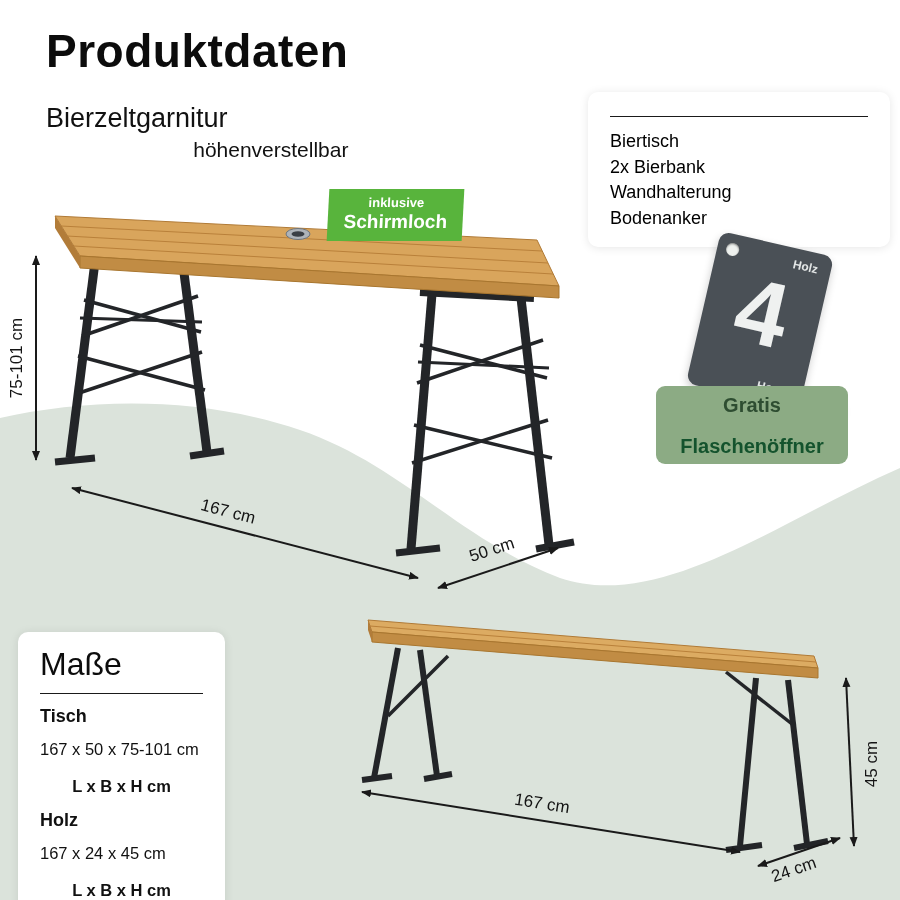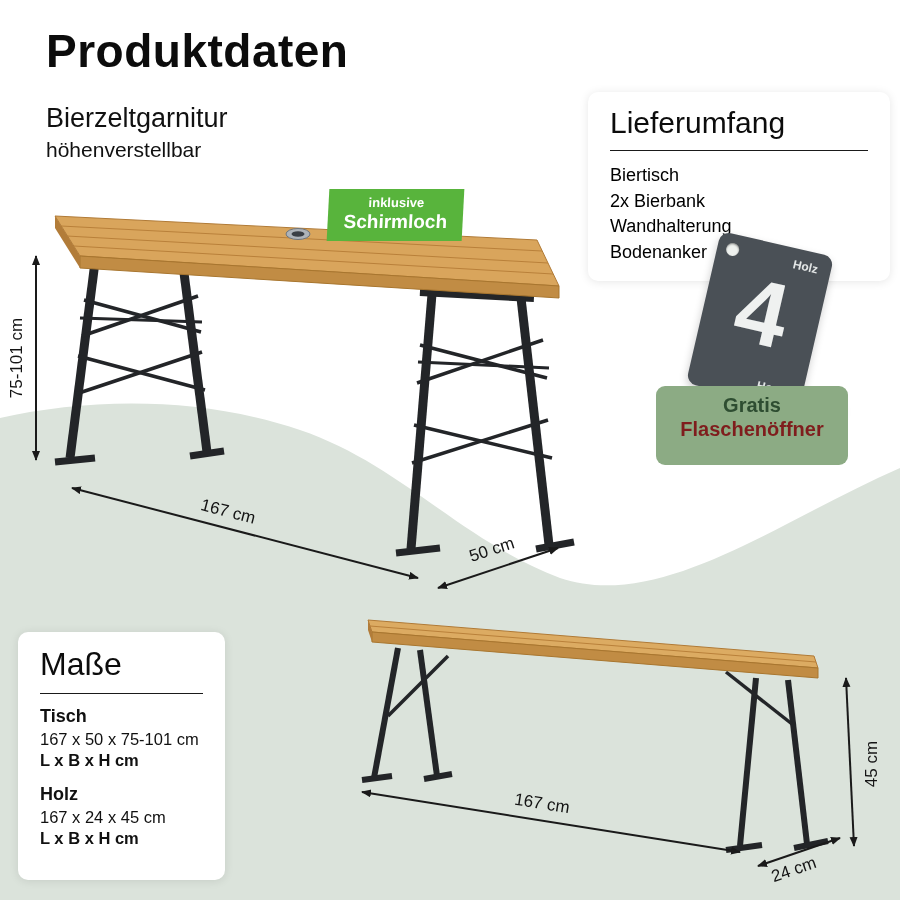--- a/index.html
+++ b/index.html
@@ -7,46 +7,46 @@
   body {
     position:relative; overflow:hidden; background:#ffffff;
     font-family:"Liberation Sans", sans-serif; color:#111;
   }
   #bg-blob { position:absolute; left:0; top:0; z-index:0; }
   #scene   { position:absolute; left:0; top:0; z-index:2; pointer-events:none; }
 
   #header { position:absolute; left:46px; top:24px; z-index:3; }
   .h-title { font-size:46px; font-weight:700; letter-spacing:.5px; color:#0c0c0c; }
   .h-sub   { font-size:27px; margin-top:25px; color:#111; }
-  .h-note  { font-size:21px; margin-top:4px; color:#111; }
+  .h-note  { font-size:21px; margin-top:4px; color:#111;text-align:right; }
 
   .card { position:absolute; background:#fff; border-radius:10px; z-index:3;
           box-shadow:0 1px 10px rgba(0,0,0,.10); padding:14px 22px 16px; }
   #card-lieferumfang { left:588px; top:92px; width:302px; }
   #card-masse        { left:18px;  top:632px; width:207px; padding-bottom:32px; }
   .card-title { font-size:30px; font-weight:400; color:#0c0c0c; }
   #card-masse .card-title { font-size:32px; }
   .rule { height:1px; background:#1a1a1a; margin:10px 0 12px; }
   .list-item { font-size:18px; font-weight:400; line-height:1.42; color:#000000; }
   .spec-name   { font-size:18px;   font-weight:700; }
-  .spec-dims   { font-size:16.5px; margin-top:3px; }
-  .spec-legend { font-size:16.5px; font-weight:700; margin-top:2px; }
+  .spec-dims   { font-size:16.5px; margin-top:13px; }
+  .spec-legend { font-size:16.5px; font-weight:700; margin-top:18px;text-align:center; }
 
   .dim-label { position:absolute; font-size:17px; color:#141414;
                white-space:nowrap; z-index:3; }
 
   .badge { position:absolute; z-index:4; text-align:center; color:#fff; }
   #badge-schirmloch { left:328px; top:189px; background:#58b43c;
                       padding:6px 16px 8px; transform:skewX(-3deg); }
   #badge-schirmloch .b1 { font-size:13px; font-weight:700; }
   #badge-schirmloch .b2 { font-size:19px; font-weight:700; margin-top:1px; }
   #badge-gratis { left:656px; top:386px; width:192px; background:#8cab84;
-                  border-radius:9px; padding:8px 6px 24px; }
+                  border-radius:9px; padding:8px 6px 6px; }
   #badge-gratis .b1 { font-size:20px; font-weight:700; color:#2e4d31; }
-  #badge-gratis .b2 { font-size:20px; font-weight:700; color:#7f1d1d; margin-top:1px; }
+  #badge-gratis .b2 { font-size:20px; font-weight:700; color:#14532d; margin-top:18px; }
 
   #opener-shadow { position:absolute; left:692px; top:400px; width:150px; height:24px;
                    background:rgba(60,70,60,.28); border-radius:50%;
                    filter:blur(5px); z-index:2; }
   #opener { position:absolute; left:702px; top:242px; width:116px; height:156px;
             background:#4a5056; border-radius:10px; transform:rotate(13deg);
             z-index:3; box-shadow:0 4px 8px rgba(0,0,0,.20); }
   #opener .hole { position:absolute; left:9px; top:9px; width:13px; height:13px;
                   border-radius:50%; background:#eef1ee;
                   box-shadow:inset 0 1px 2px rgba(0,0,0,.45); }
@@ -157,21 +157,20 @@
 <div class="dim-label" style="left:542px;top:804px;transform:translate(-50%,-50%) rotate(9deg);">167 cm</div>
 <div class="dim-label" style="left:872px;top:764px;transform:translate(-50%,-50%) rotate(-90deg);">45 cm</div>
 <div class="dim-label" style="left:794px;top:870px;transform:translate(-50%,-50%) rotate(-19deg);">24 cm</div>
 
 <div class="badge" id="badge-schirmloch">
   <div class="b1">inklusive</div>
   <div class="b2">Schirmloch</div>
 </div>
 
 <div class="card" id="card-lieferumfang">
-  <div class="card-title">Lieferumfang</div>
   <div class="rule"></div>
   <div>
     <div class="list-item">Biertisch</div>
     <div class="list-item">2x Bierbank</div>
     <div class="list-item">Wandhalterung</div>
     <div class="list-item">Bodenanker</div>
   </div>
 </div>
 
 <div id="opener-shadow"></div>

